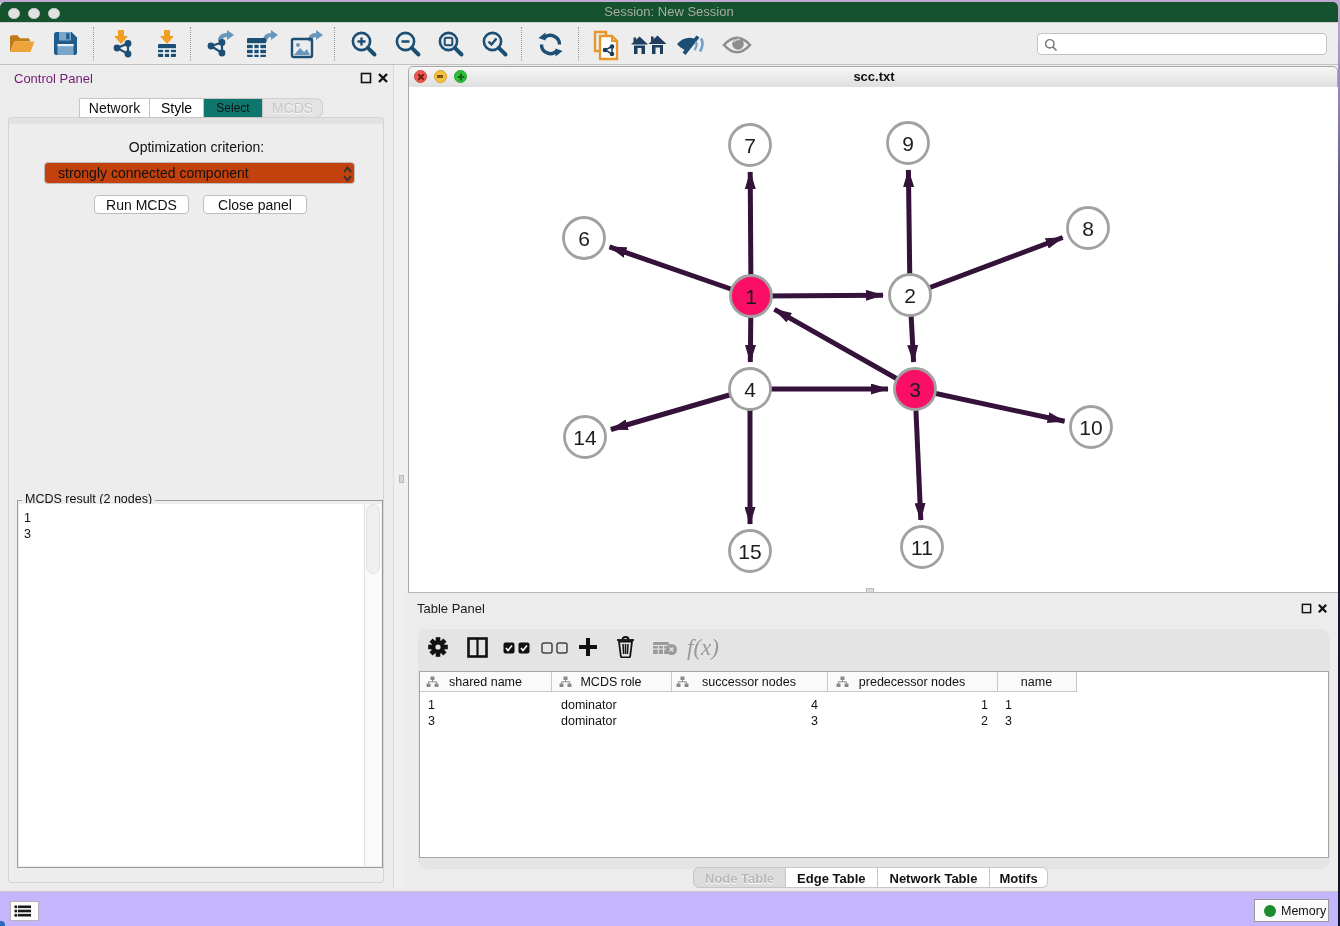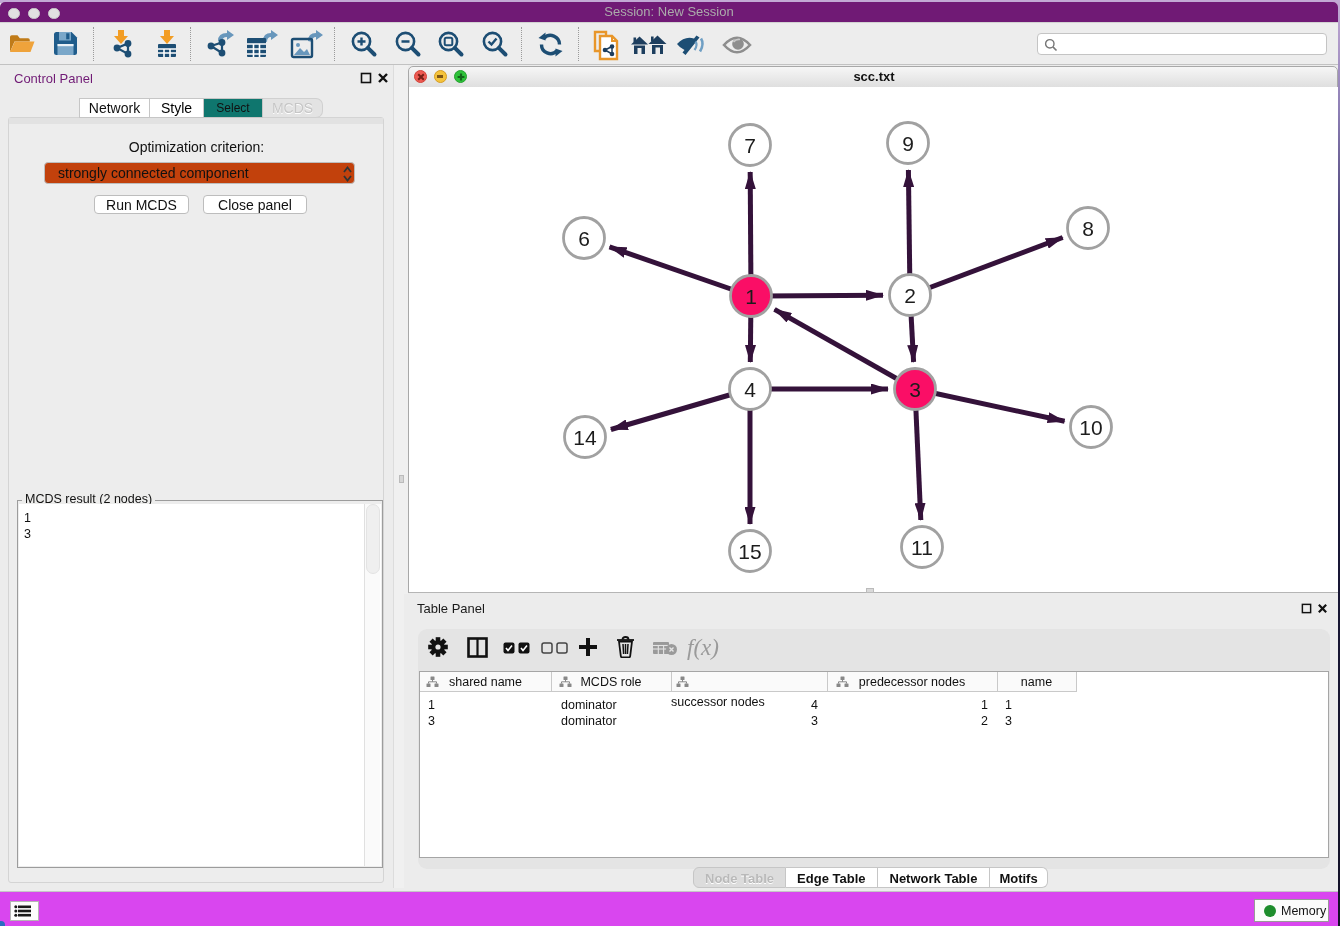--- a/index.html
+++ b/index.html
@@ -9,21 +9,21 @@
 </style>
 </head>
 <body>
 
 <div class="abs" style="left:0;top:0;width:1340px;height:3px;background:#c2a9d4;"></div>
 
 <div class="abs" style="right:0;top:0;width:3px;height:926px;background:linear-gradient(#c3aad5 0%,#8d7fb5 12%,#4a4276 24%,#262248 36%,#1a1838 55%,#131228 100%);"></div>
 
 <div class="abs" style="left:0;top:2px;width:1338px;height:924px;background:#ececec;border-radius:5px 5px 0 0;overflow:hidden;">
 
-  <div class="abs" style="left:0;top:0;width:1338px;height:21px;background:#701a75;border-bottom:1px solid #d2d2d2;">
+  <div class="abs" style="left:0;top:0;width:1338px;height:21px;background:#14532d;border-bottom:1px solid #d2d2d2;">
     <div class="abs" style="left:8px;top:5.5px;width:11.5px;height:11.5px;border-radius:50%;background:#e2e2e2;border:1px solid #cacaca;"></div>
     <div class="abs" style="left:28px;top:5.5px;width:11.5px;height:11.5px;border-radius:50%;background:#e2e2e2;border:1px solid #cacaca;"></div>
     <div class="abs" style="left:48px;top:5.5px;width:11.5px;height:11.5px;border-radius:50%;background:#e2e2e2;border:1px solid #cacaca;"></div>
     <div class="abs" style="left:0;top:2px;width:1338px;text-align:center;font-size:13px;color:#ababab;">Session: New Session</div>
   </div>
 
   <div class="abs" id="toolbar" style="left:0;top:22px;width:1338px;height:41px;background:#ededed;border-bottom:1px solid #c2c2c2;">
 
     <div class="abs" style="left:93px;top:3px;height:34px;border-left:1.5px dotted #9a9a9a;"></div>
     <div class="abs" style="left:190px;top:3px;height:34px;border-left:1.5px dotted #9a9a9a;"></div>
@@ -357,21 +357,21 @@
     <div class="abs" style="left:15px;top:77px;width:910px;height:187px;background:#fff;border:1px solid #a5a5a5;">
 
       <div class="abs" style="left:0;top:0;width:656px;height:20px;background:#fafafa;border-bottom:1px solid #c9c9c9;"></div>
       <div class="abs" style="left:130.6px;top:0;width:1px;height:20px;background:#c9c9c9;"></div>
       <div class="abs" style="left:250.9px;top:0;width:1px;height:20px;background:#c9c9c9;"></div>
       <div class="abs" style="left:407.2px;top:0;width:1px;height:20px;background:#c9c9c9;"></div>
       <div class="abs" style="left:577.2px;top:0;width:1px;height:20px;background:#c9c9c9;"></div>
       <div class="abs" style="left:655.8px;top:0;width:1px;height:20px;background:#c9c9c9;"></div>
       <div class="abs" style="left:0;top:3px;width:131px;text-align:center;font-size:12.5px;color:#111;">shared name</div>
       <div class="abs" style="left:131px;top:3px;width:120px;text-align:center;font-size:12.5px;color:#111;">MCDS role</div>
-      <div class="abs" style="left:251px;top:3px;width:156px;font-size:12.5px;color:#111;margin-top:20px;">successor nodes</div>
+      <div class="abs" style="left:251px;top:3px;width:156px;text-align:center;font-size:12.5px;color:#111;">successor nodes</div>
       <div class="abs" style="left:407px;top:3px;width:170px;text-align:center;font-size:12.5px;color:#111;">predecessor nodes</div>
       <div class="abs" style="left:577px;top:3px;width:79px;text-align:center;font-size:12.5px;color:#111;">name</div>
       <svg class="abs" style="left:6px;top:4px;" width="13" height="12" viewBox="0 0 13 12">
           <g fill="#888">
             <rect x="4.5" y="0.5" width="4" height="3.4" rx="0.5"></rect>
             <rect x="0.5" y="7.5" width="4" height="3.4" rx="0.5"></rect>
             <rect x="8.5" y="7.5" width="4" height="3.4" rx="0.5"></rect>
             <path d="M6.5,3.9 L6.5,5.8 M2.5,7.5 L2.5,5.8 L10.5,5.8 L10.5,7.5" stroke="#888" fill="none" stroke-width="1"></path>
           </g>
         </svg>
@@ -413,21 +413,21 @@
     </div>
 
     <div class="abs" style="left:289px;top:273px;height:21px;display:flex;font-size:13px;font-weight:bold;color:#111;">
       <div style="background:#dcdcdc;border:1px solid #c6c6c6;border-radius:6px 0 0 6px;padding:3px 11px 0;color:#b9b9b9;text-shadow:0 1px 0 #fff;">Node Table</div>
       <div style="background:#fff;border:1px solid #c6c6c6;border-left:none;padding:3px 11px 0;">Edge Table</div>
       <div style="background:#fff;border:1px solid #c6c6c6;border-left:none;padding:3px 12px 0;">Network Table</div>
       <div style="background:#fff;border:1px solid #c6c6c6;border-left:none;border-radius:0 6px 6px 0;padding:3px 9px 0;">Motifs</div>
     </div>
   </div>
 
-  <div class="abs" style="left:0;top:889px;width:1338px;height:35px;background:#d946ef;border-top:1px solid #c6c6c6;">
+  <div class="abs" style="left:0;top:889px;width:1338px;height:35px;background:#c4b5fd;border-top:1px solid #c6c6c6;">
     <div class="abs" style="left:10px;top:9px;width:29px;height:20px;background:#fdfdfd;border:1px solid #b5b5b5;">
       <svg width="27" height="18" viewBox="0 0 27 18">
         <g fill="#1a1a1a">
           <rect x="7" y="3.5" width="13" height="2.6"></rect>
             <rect x="7" y="7.7" width="13" height="2.6"></rect>
             <rect x="7" y="11.9" width="13" height="2.6"></rect>
           <circle cx="4.8" cy="4.8" r="1.5"></circle>
             <circle cx="4.8" cy="9" r="1.5"></circle>
             <circle cx="4.8" cy="13.2" r="1.5"></circle>
         </g>

